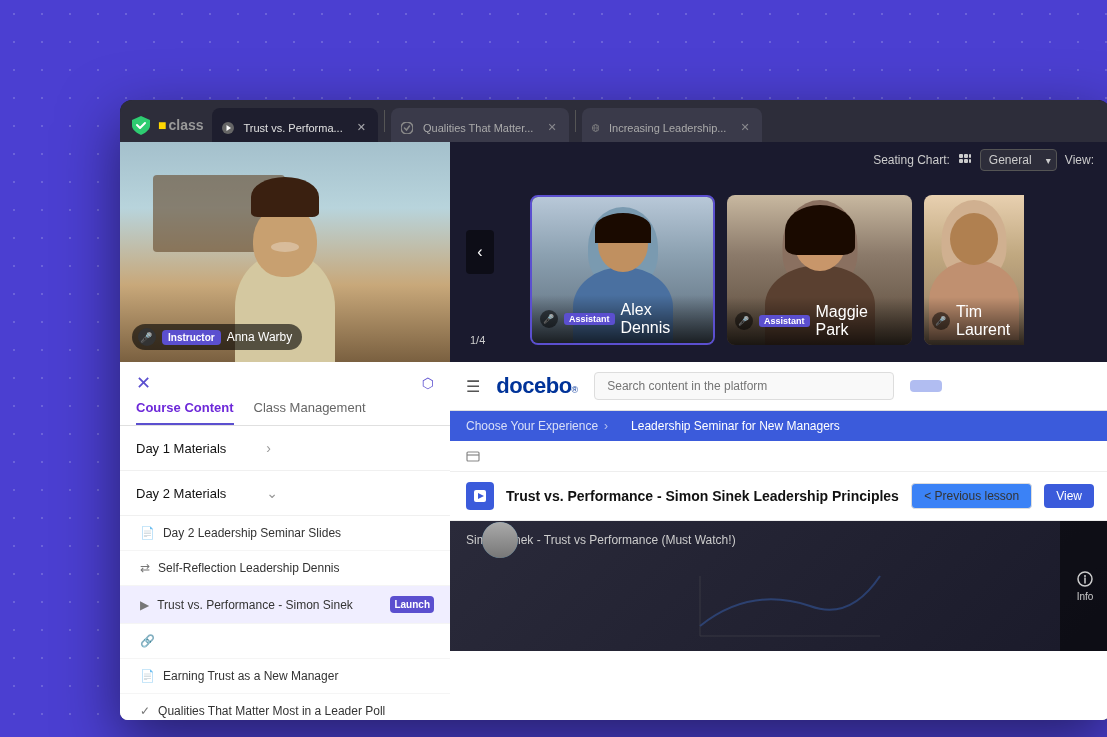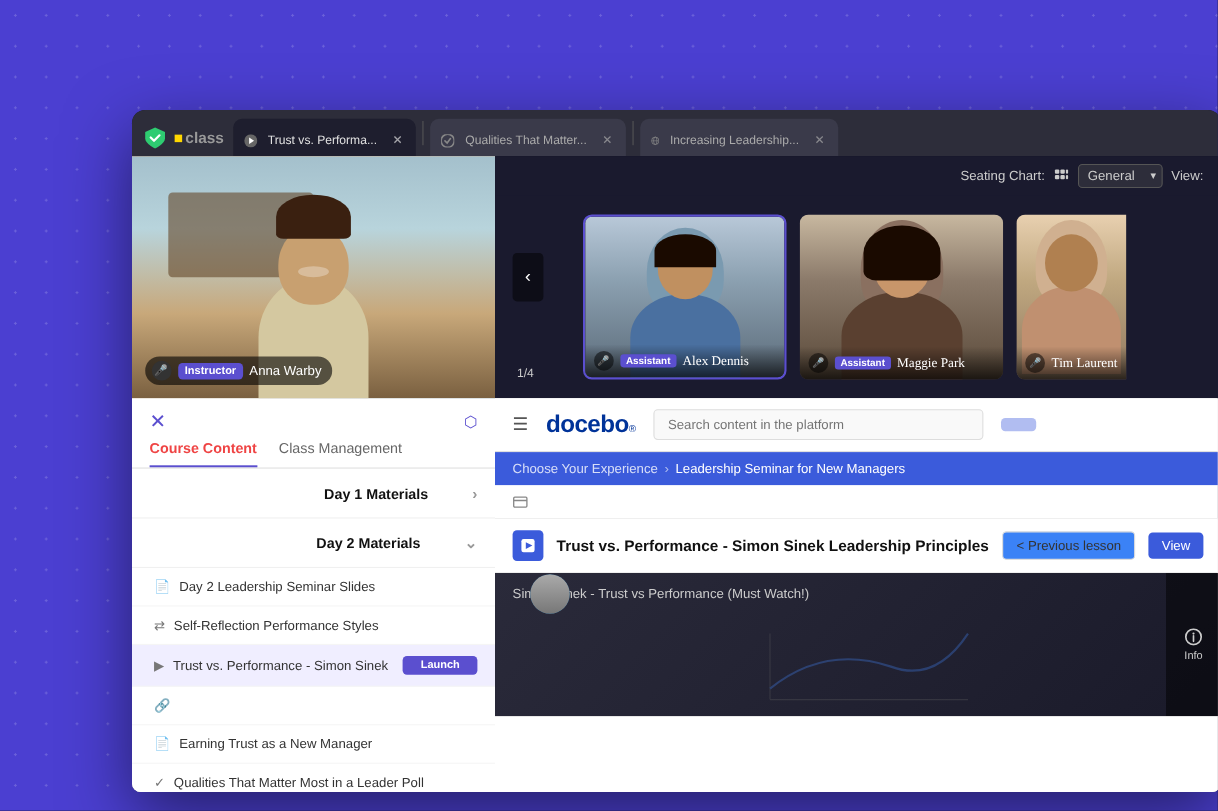--- a/index.html
+++ b/index.html
@@ -171,45 +171,45 @@
       padding: 8px 16px 0;
       gap: 20px;
     }
     .panel-tab {
       font-size: 13px;
       padding-bottom: 8px;
       cursor: pointer;
       color: #666;
     }
     .panel-tab.active {
-      color: #ef4444;
+      color: #6d28d9;
       font-weight: 600;
       border-bottom: 2px solid #5b4fcf;
     }
 
     
     .panel-divider {
       height: 1px;
       background: #e0e0e0;
       margin: 0;
     }
 
     
     .course-list {
       flex: 1;
       overflow-y: auto;
       padding: 0;
     }
     .day-item {
       display: flex;
       align-items: center;
-      justify-content: flex-end;
+      justify-content: flex-start;
       padding: 14px 16px;
       font-size: 13px;
-      font-weight: 700;
+      font-weight: 400;
       color: #111;
       cursor: pointer;
       border-bottom: 1px solid #f0f0f0;
       gap: 40px;
     }
     .chevron { font-size: 14px; color: #999; }
     .chevron-down { font-size: 14px; color: #999; }
 
     
     .sub-items {
@@ -235,21 +235,21 @@
       flex: 1;
     }
     .sub-item-active {
       background: #f0eeff;
     }
     .launch-btn {
       background: #5b4fcf;
       color: white;
       border: none;
       border-radius: 4px;
-      padding: 3px 16px;
+      padding: 3px 4px;
       font-size: 10px;
       cursor: pointer;
       font-weight: 600;
     }
 
     
     .right-area {
       flex: 1;
       background: #1a1a2e;
       display: flex;
@@ -378,23 +378,22 @@
     .assistant-badge {
       background: #5b4fcf;
       color: white;
       border-radius: 3px;
       padding: 1px 5px;
       font-size: 9px;
       font-weight: 700;
     }
     .participant-name {
       color: white;
-      font-size: 12px;
+      font-size: 16px;
       font-weight: 500;
-      font-family: Liberation Serif, serif;
     }
 
     
     .person-alex {
       background: linear-gradient(180deg, #b8c8d8 0%, #8ba0b0 40%, #5b6b7a 100%);
       width: 100%;
       height: 100%;
       position: relative;
     }
     .person-maggie {
@@ -459,21 +458,21 @@
     .docebo-breadcrumb {
       background: #3b5bdb;
       padding: 8px 16px;
       display: flex;
       align-items: center;
       gap: 6px;
       font-size: 12px;
       color: rgba(255,255,255,0.8);
     }
     .breadcrumb-sep { color: rgba(255,255,255,0.6); }
-    .breadcrumb-current { color: white; font-weight: 500; }
+    .breadcrumb-current { color: white; font-weight: 500; margin-left: 17px; }
 
     
     .course-info {
       padding: 8px 16px;
       font-size: 11px;
       color: #666;
       border-bottom: 1px solid #eee;
       display: flex;
       align-items: center;
       gap: 6px;
@@ -692,21 +691,21 @@
 
         <div class="sub-items">
 
           <div class="sub-item">
             <span class="sub-item-icon">📄</span>
             <span class="sub-item-text">Day 2 Leadership Seminar Slides</span>
           </div>
 
           <div class="sub-item">
             <span class="sub-item-icon">⇄</span>
-            <span class="sub-item-text">Self-Reflection Performance Styles</span>
+            <span class="sub-item-text">Self-Reflection Leadership Dennis</span>
           </div>
 
           <div class="sub-item sub-item-active">
             <span class="sub-item-icon">▶</span>
             <span class="sub-item-text">Trust vs. Performance - Simon Sinek</span>
             <button class="launch-btn">Launch</button>
           </div>
 
           <div class="sub-item">
             <span class="sub-item-icon">🔗</span>

